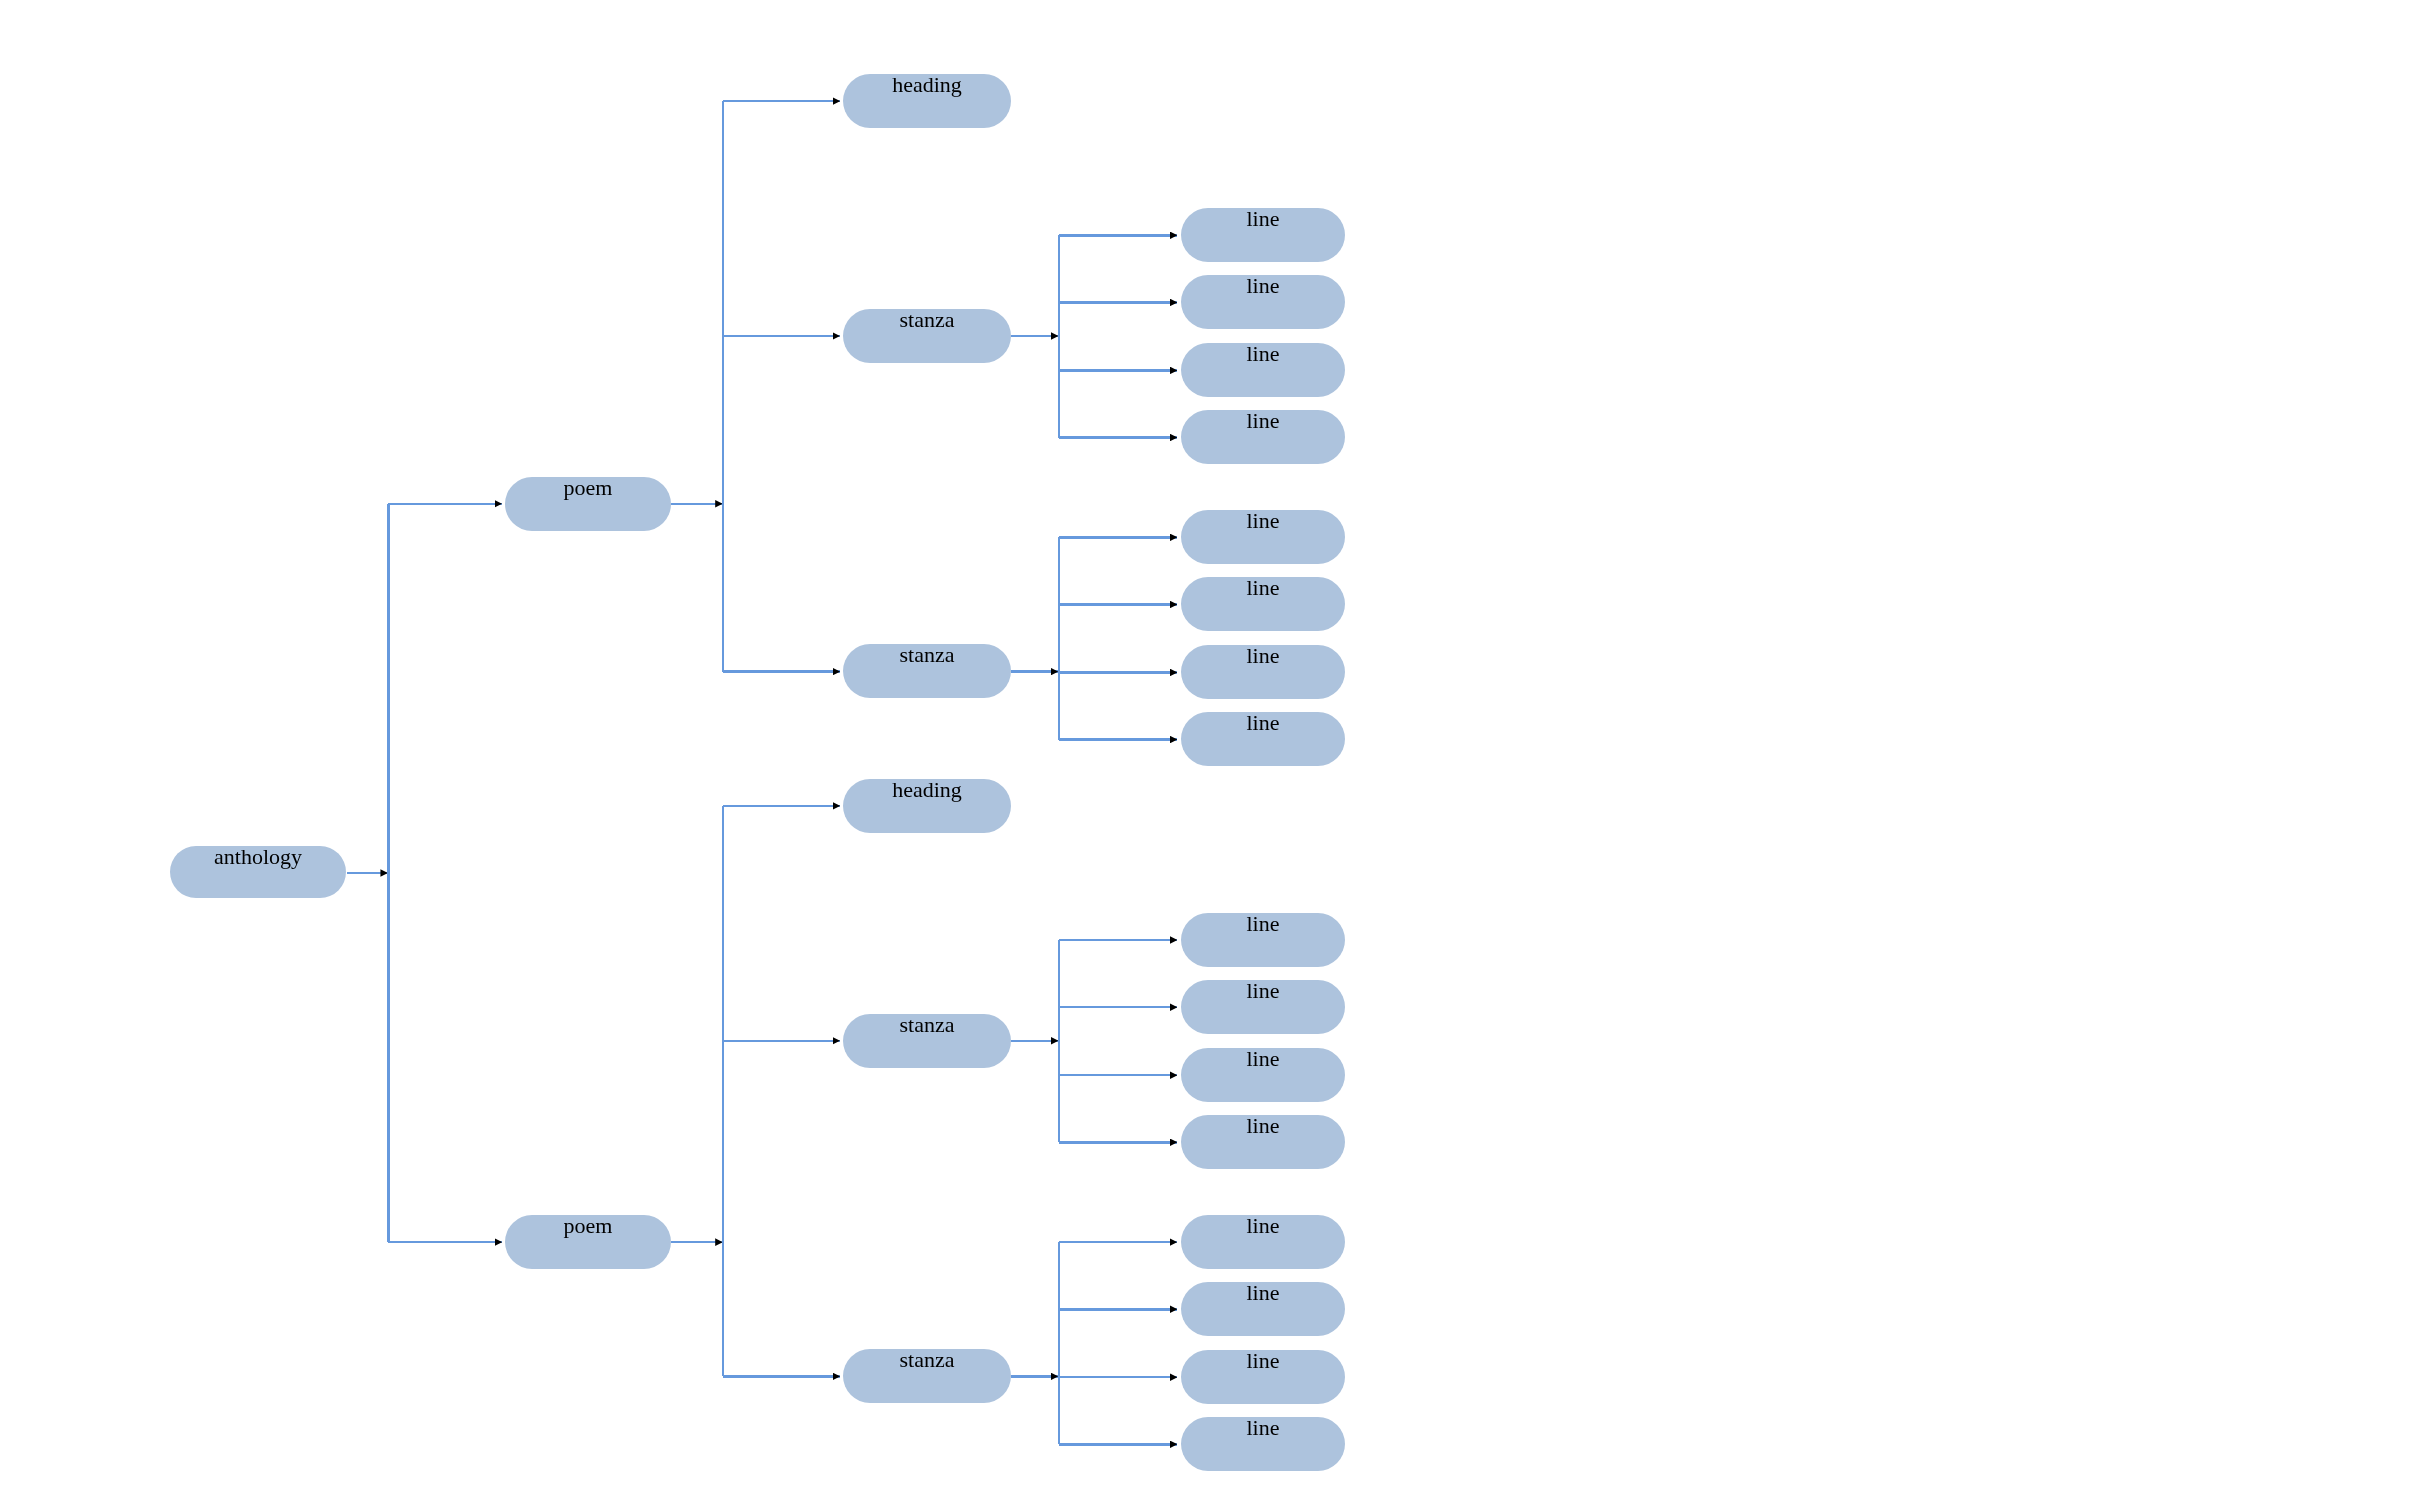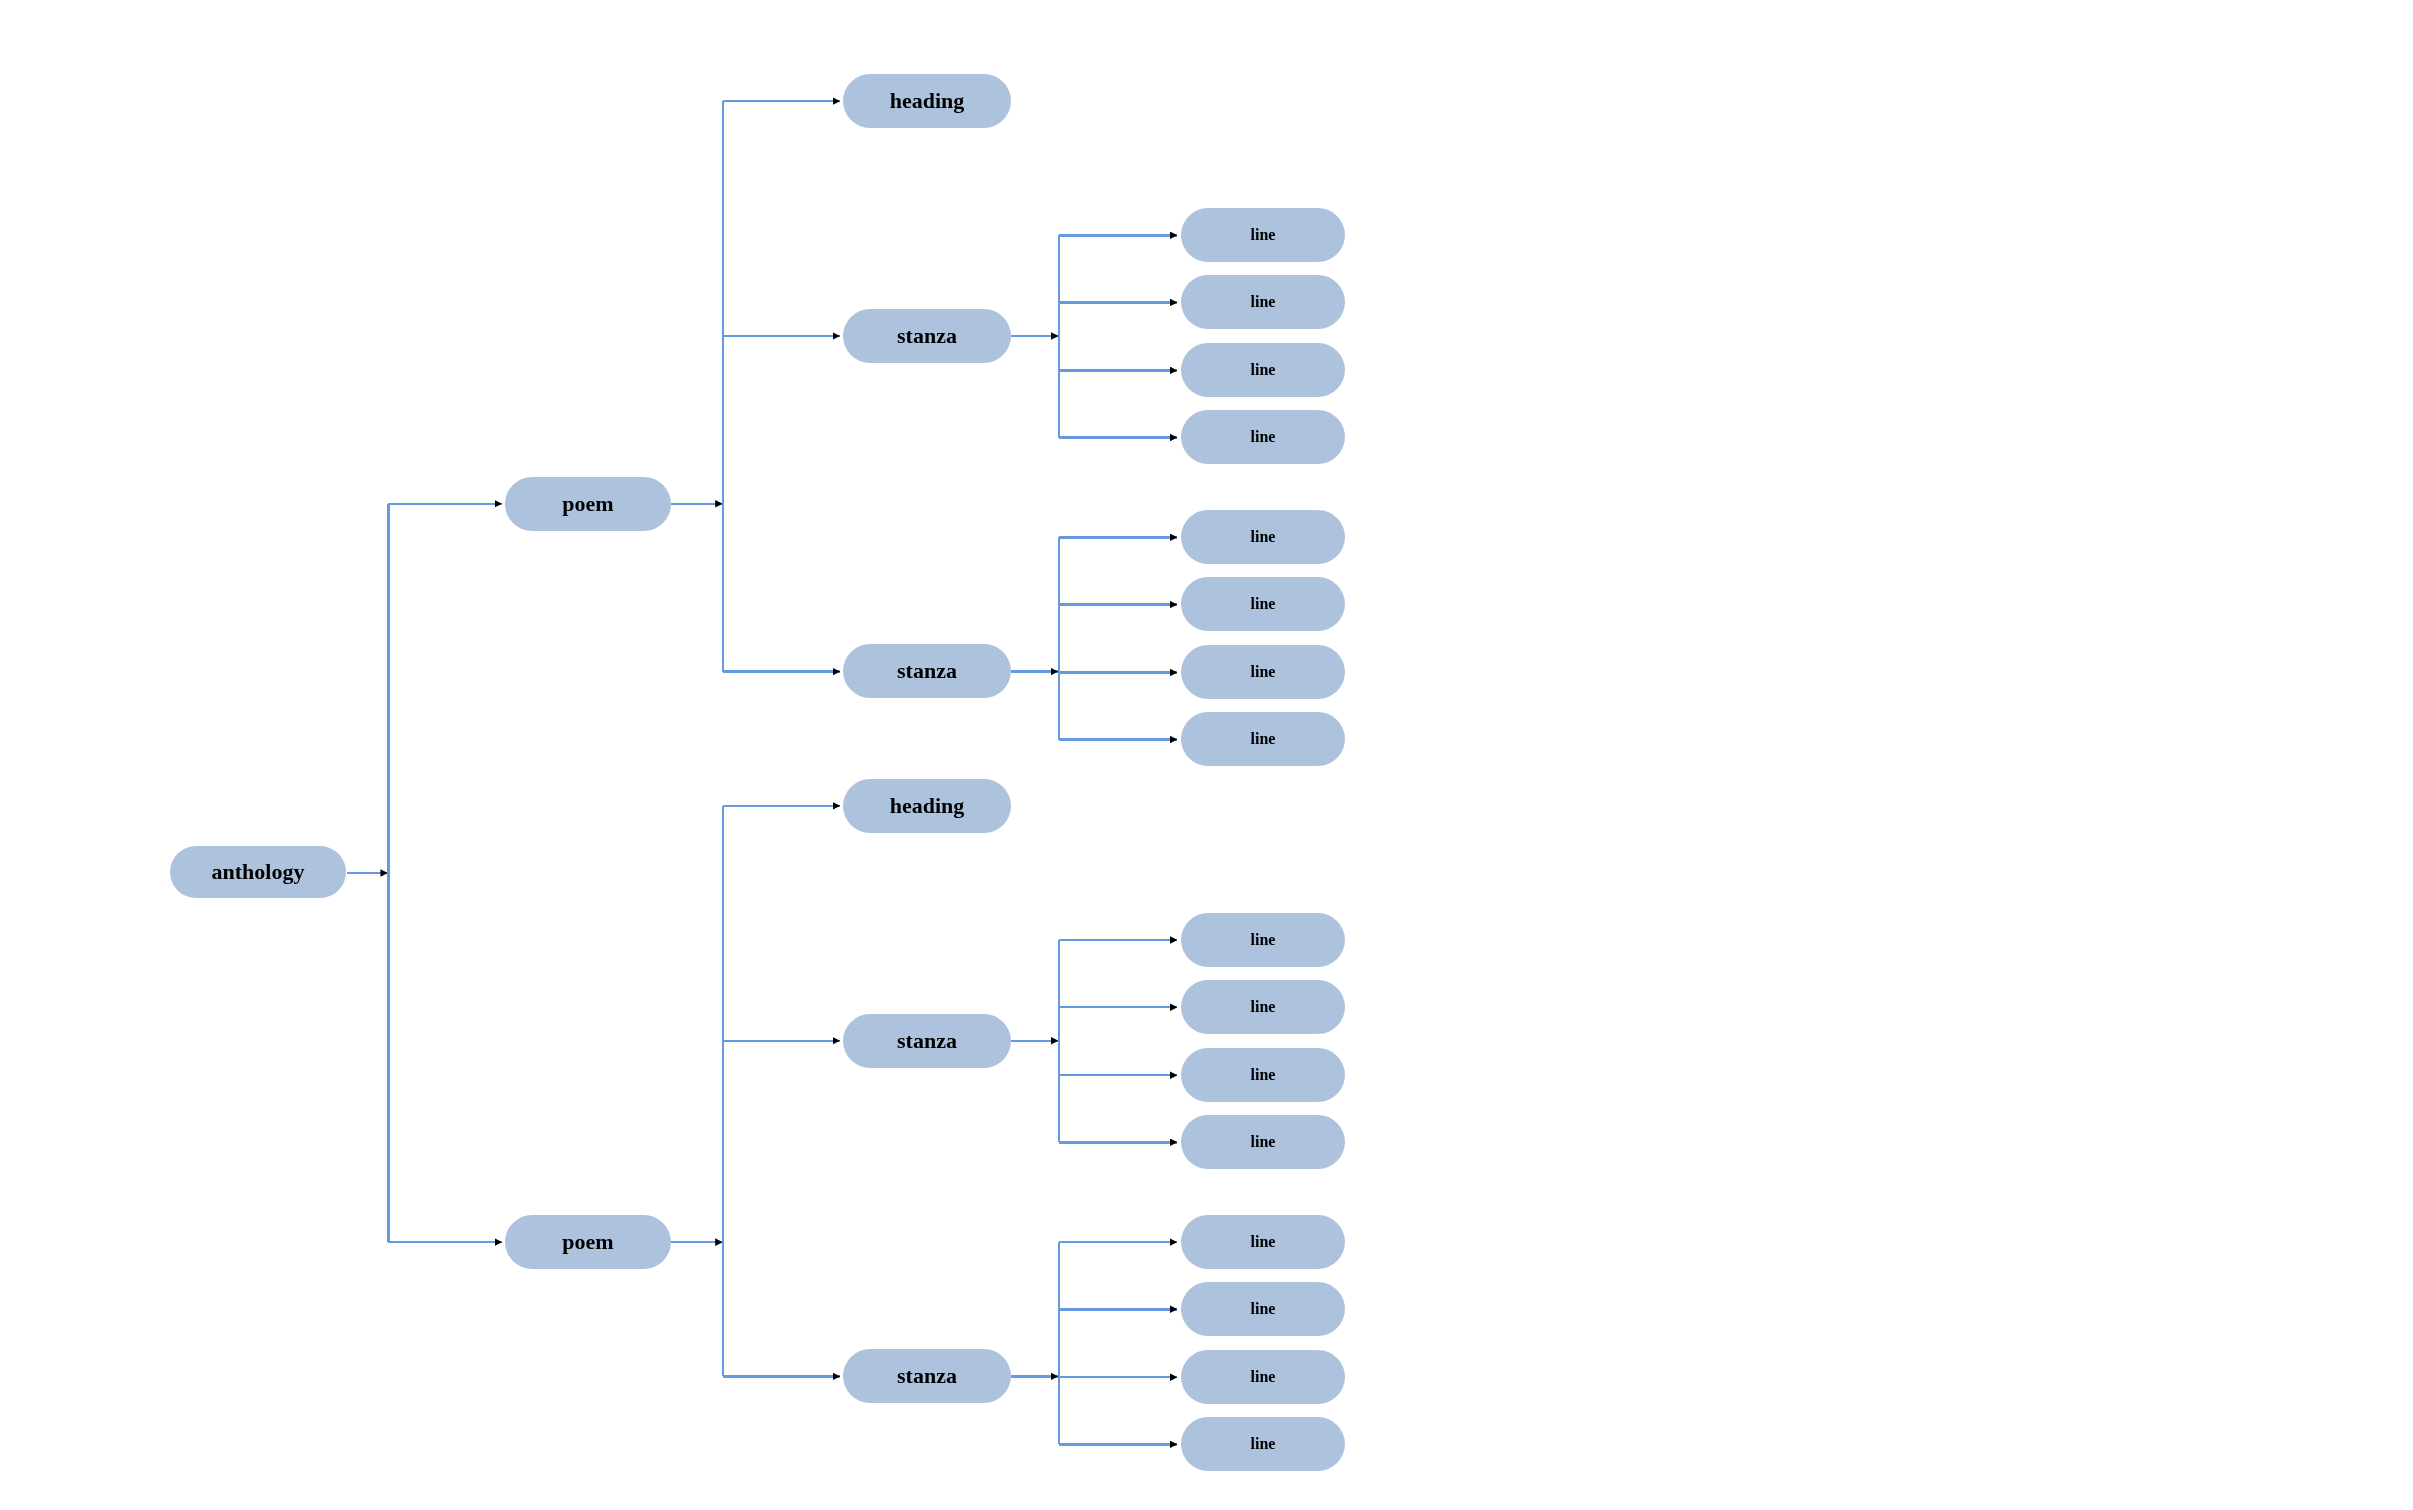--- a/index.html
+++ b/index.html
@@ -23,38 +23,37 @@
     left: 0;
     top: 0;
     width: 2413px;
     height: 1511px;
     pointer-events: none;
   }
   .node {
     position: absolute;
     box-sizing: border-box;
     display: flex;
-    align-items: center;
     justify-content: center;
     background: #adc3dd;
     border-radius: 838px;
     color: #000000;
-    font-weight: bold;
+    font-weight: normal;
     font-family: "Liberation Serif", "DejaVu Serif", serif;
     line-height: 1;
     user-select: none;
   }
   .node-label {
     display: block;
     white-space: nowrap;
   }
   .n-root { font-size: 22px; }
   .n-poem { font-size: 22px; }
   .n-heading { font-size: 22px; }
-  .n-line { font-size: 16px; }
+  .n-line { font-size: 22px; }
 </style>
 </head>
 <body>
 
 <div id="canvas">
 
   <svg id="edge-layer" viewBox="0 0 2876 1800" xmlns="http://www.w3.org/2000/svg">
       <defs>
         <marker id="arrowhead" markerWidth="9" markerHeight="9" refX="8.6" refY="4.5" orient="auto" markerUnits="userSpaceOnUse">
           <path d="M0,0 L9,4.5 L0,9 z" fill="#000000"></path>

